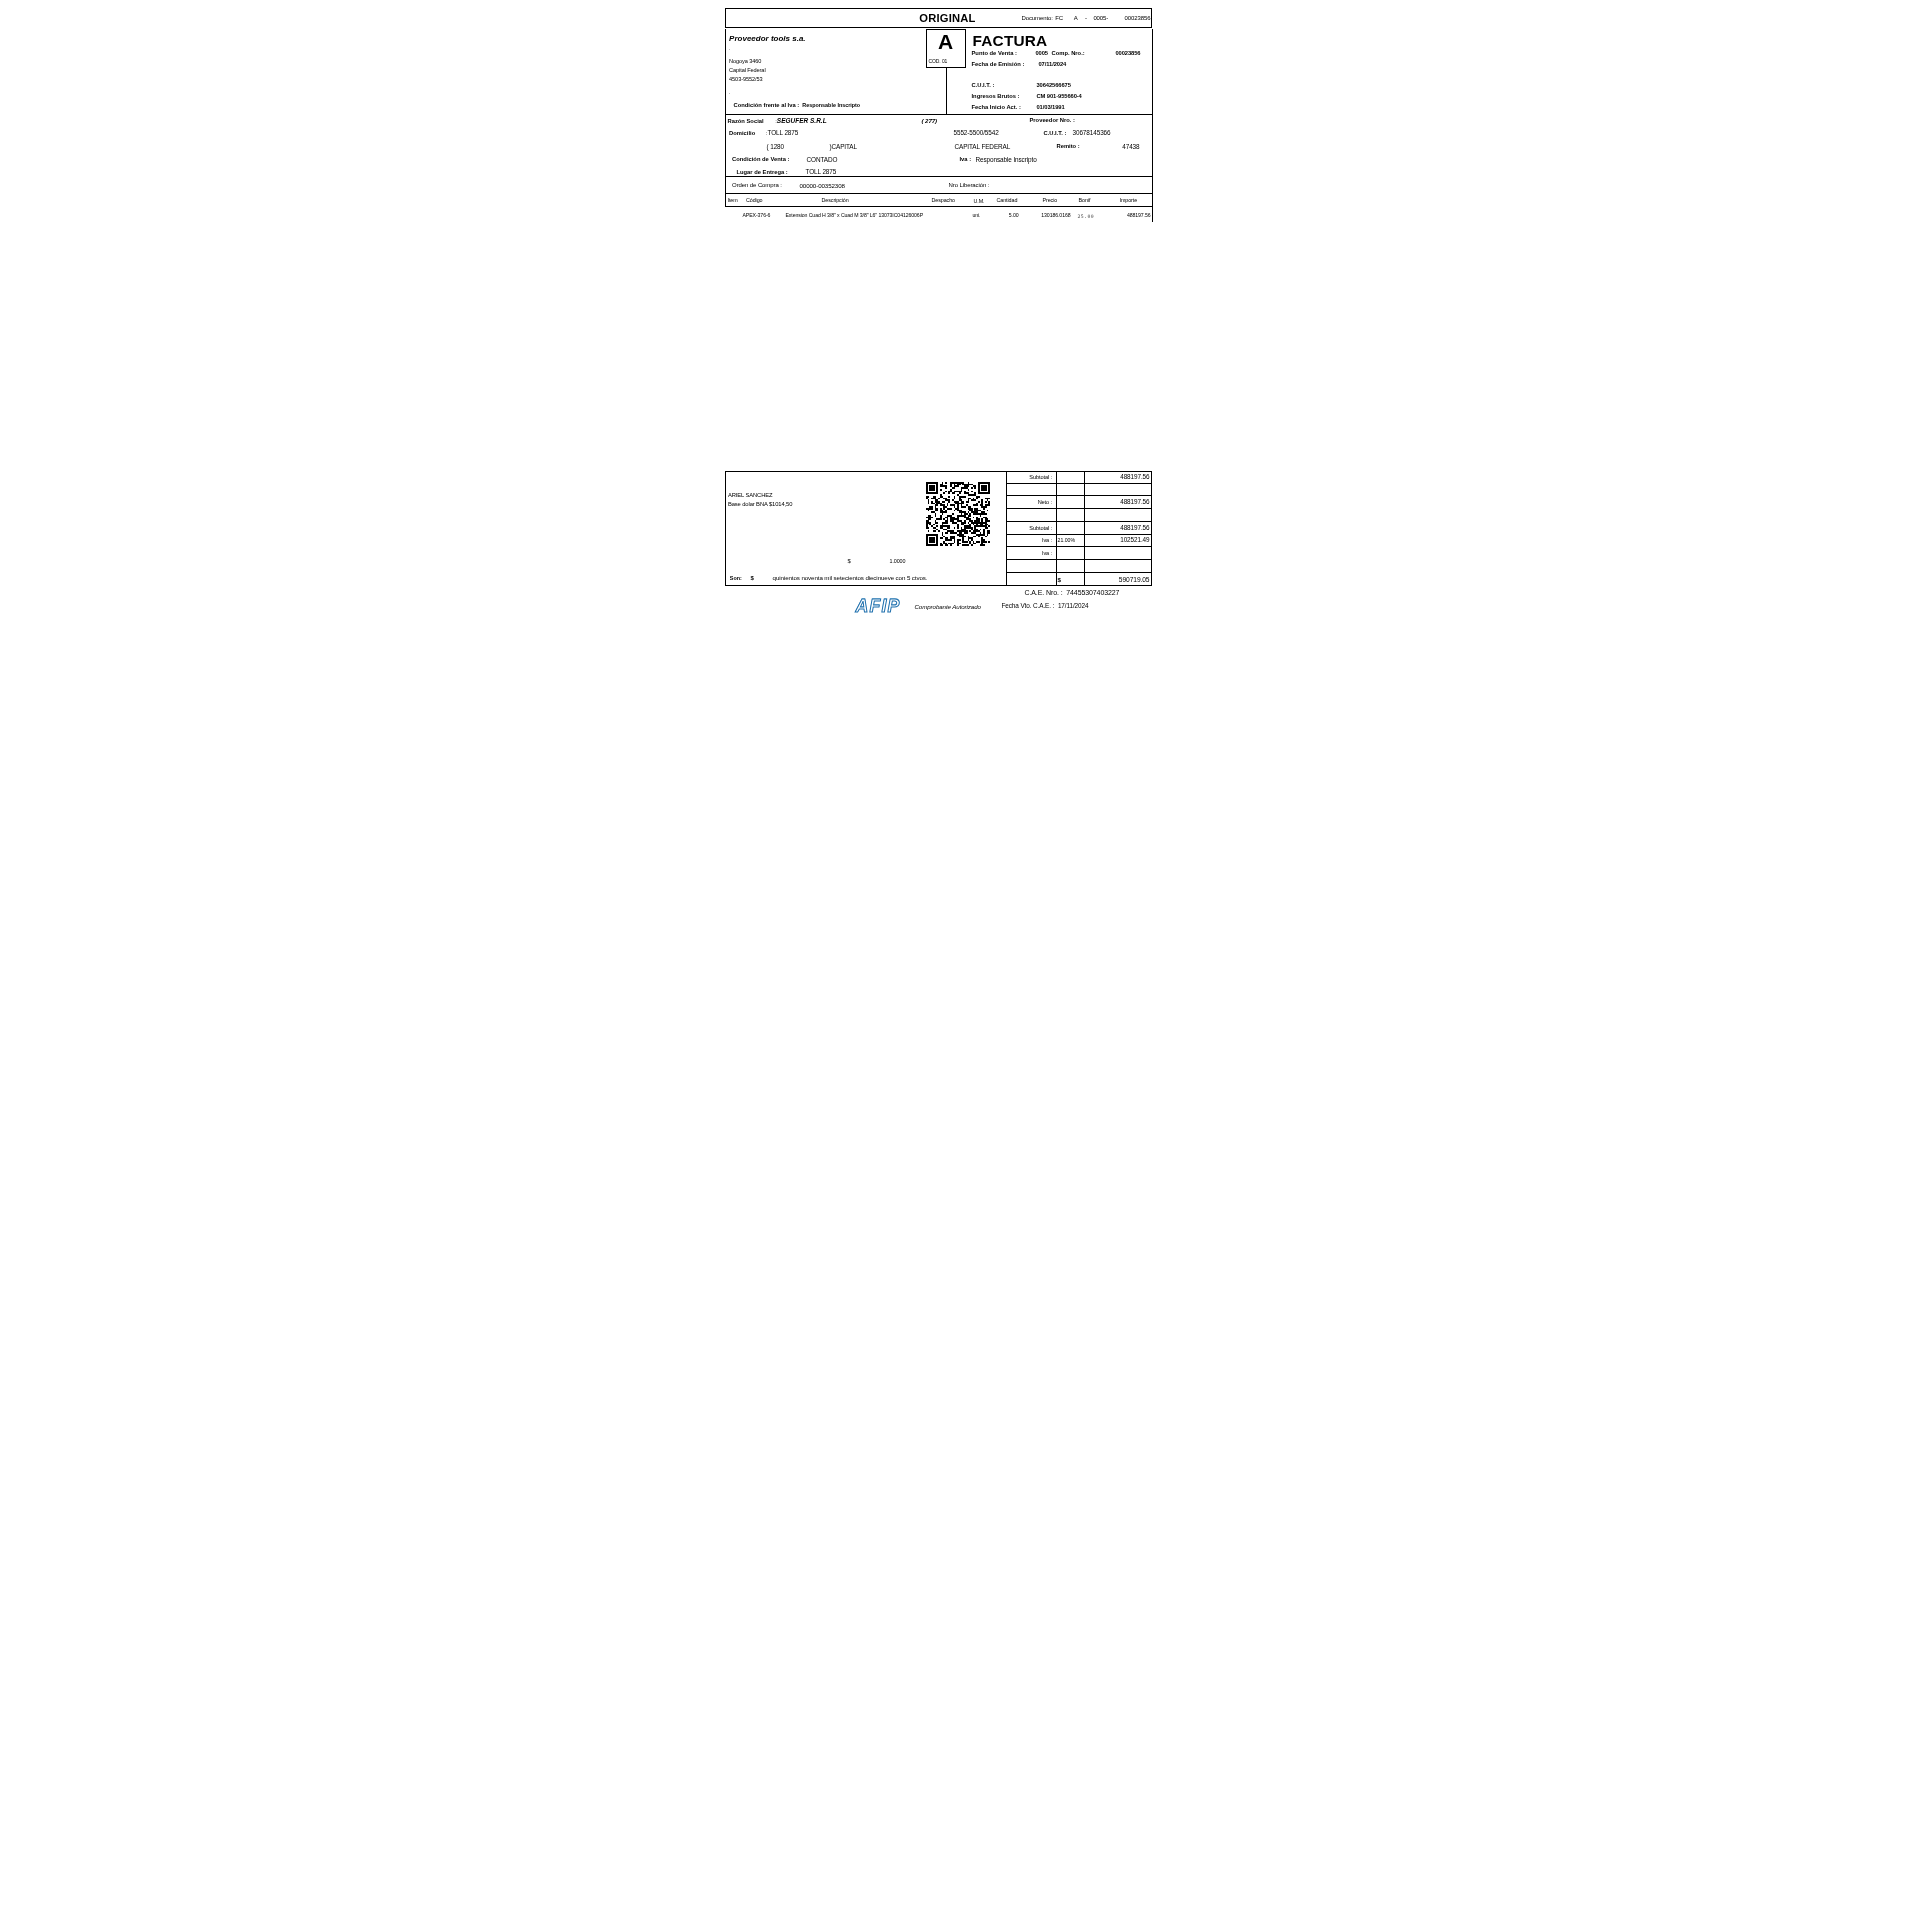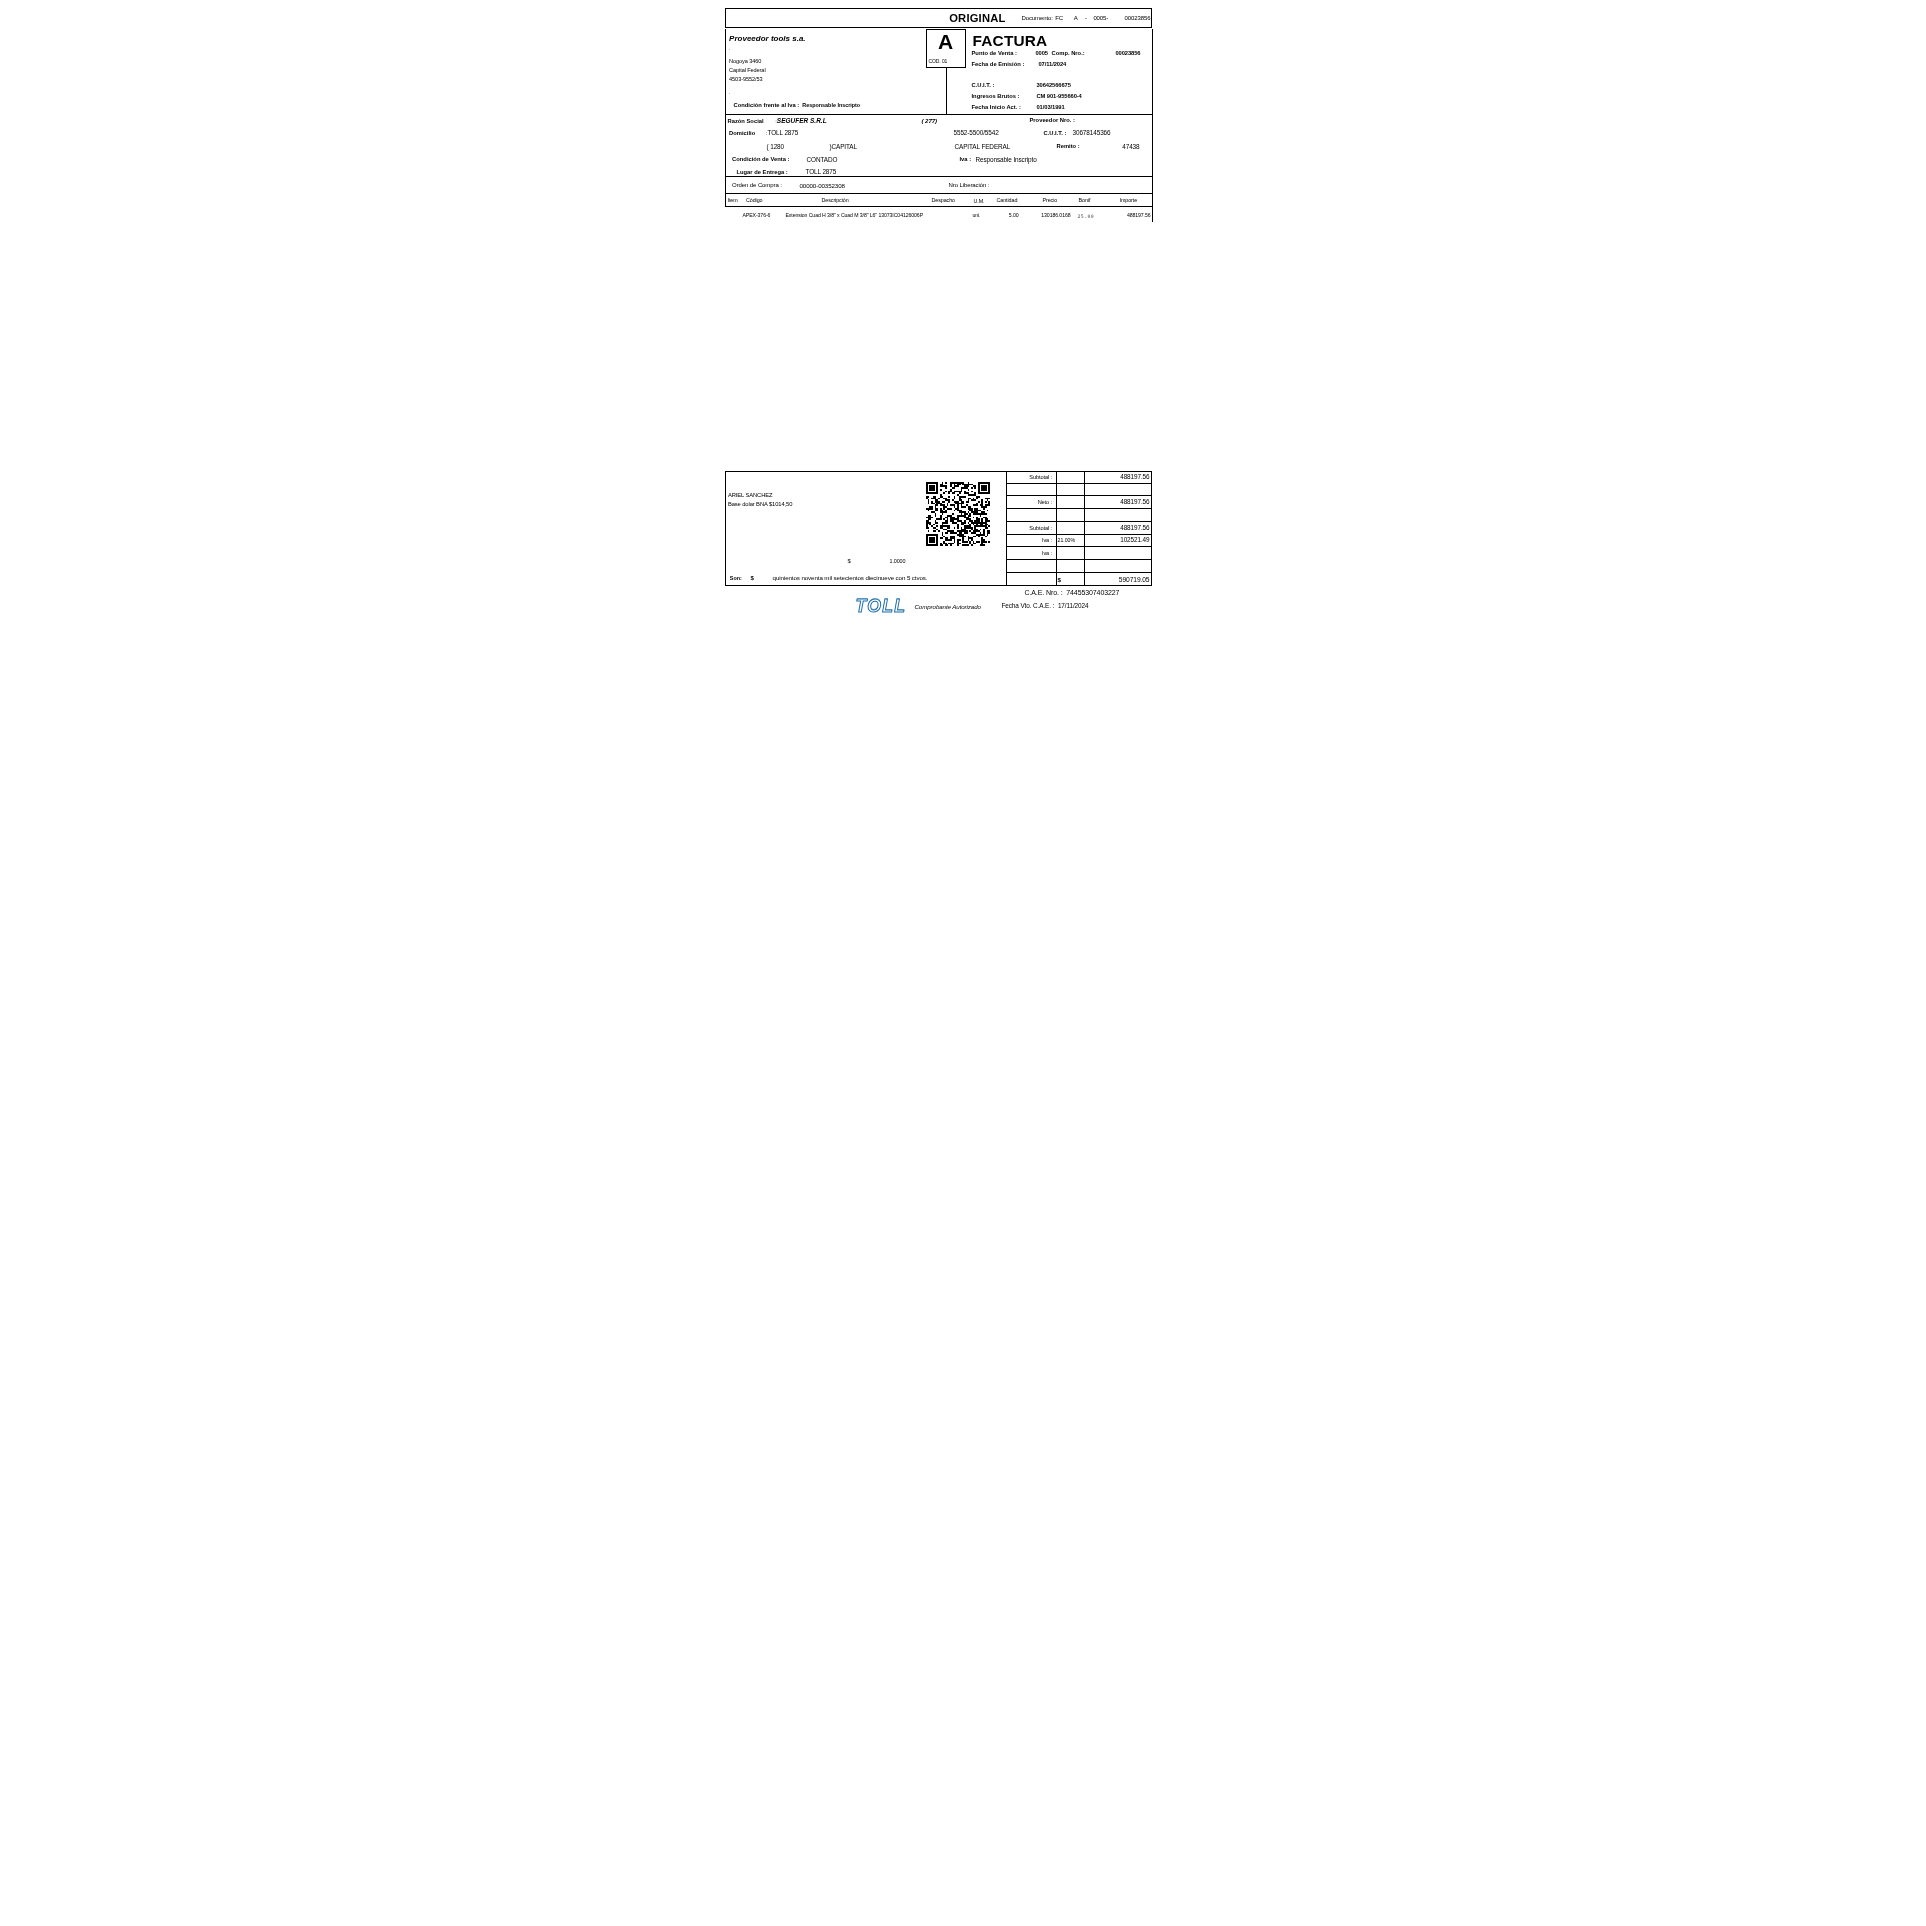--- a/index.html
+++ b/index.html
@@ -29,21 +29,21 @@
     text-shadow:0 -0.8px 0 #8fbcd9;
   }
   svg.qr{shape-rendering:crispEdges;}
 </style>
 </head>
 <body>
 
 <div class="page">
 
   <div class="box" style="left:7.3px;top:8px;width:427px;height:20.4px;"></div>
-  <div class="abs b" style="left:172px;top:12.3px;width:116px;text-align:right;font-size:11.2px;letter-spacing:0.2px;">ORIGINAL</div>
+  <div class="abs b" style="left:172px;top:12.3px;width:116px;text-align:center;font-size:11.2px;letter-spacing:0.2px;">ORIGINAL</div>
   <div class="abs cn" style="left:304px;top:15.4px;width:129px;display:flex;font-size:6px;">
     <span>Documento:</span>
     <span style="margin-left:2.3px;">FC</span>
     <span style="margin-left:10.8px;">A</span>
     <span style="margin-left:7.3px;">-</span>
     <span style="margin-left:6.5px;">0005-</span>
     <span style="margin-left:auto;">00023856</span>
   </div>
 
   <div class="line" style="left:7.3px;top:28.5px;width:1px;height:178px;"></div>
@@ -760,21 +760,21 @@
     <span class="b" style="font-size:5.4px;">Son:</span>
     <span class="b" style="font-size:6px;margin-left:7px;">$</span>
     <span class="cn" style="font-size:6.2px;margin-left:17px;">quinientos noventa mil setecientos diecinueve con  5 ctvos.</span>
   </div>
 
   <div class="abs cn" style="left:307px;top:589px;font-size:7px;">
     <span>C.A.E. Nro. :</span>
     <span style="margin-left:1.9px;">74455307403227</span>
   </div>
 
-  <div class="abs afip" style="left:138px;top:596px;">TOLL</div>
+  <div class="abs afip" style="left:138px;top:596px;">AFIP</div>
   <div class="abs i cn" style="left:197px;top:603px;font-size:6.2px;">Comprobante Autorizado</div>
   <div class="abs cn" style="left:284px;top:602px;font-size:6.4px;">
     <span>Fecha Vto. C.A.E. :</span>
     <span style="margin-left:1.9px;">17/11/2024</span>
   </div>
 
 </div>
 
 
 </body></html>

